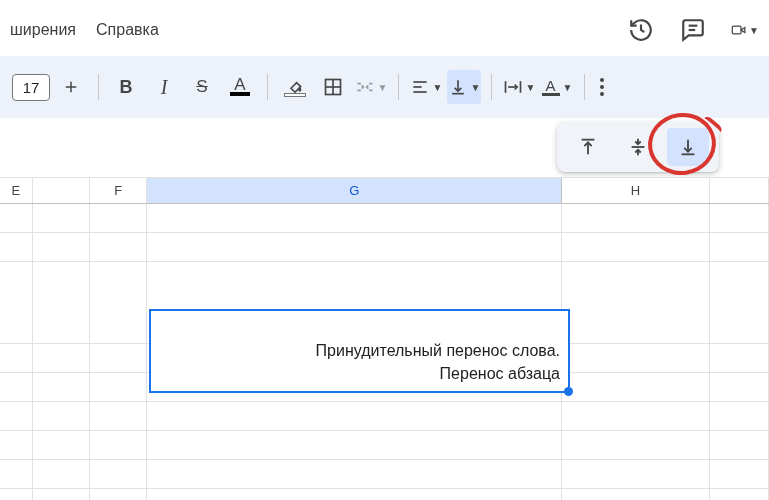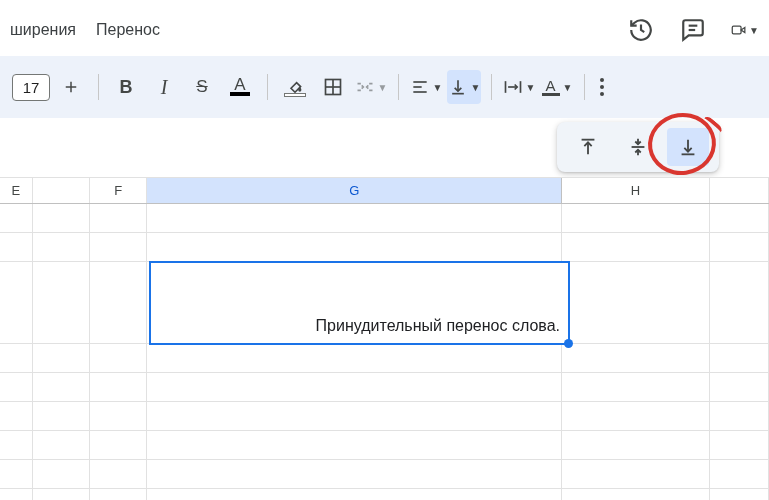--- a/index.html
+++ b/index.html
@@ -21,39 +21,39 @@
   .color-bar { position: absolute; bottom: 4px; left: 8px; right: 8px; height: 4px; }
 
   .grid-wrap { position: absolute; top: 177px; left: 0; right: 0; bottom: 0; }
   .col-headers { display: flex; height: 27px; border-top: 1px solid #e1e1e1; border-bottom: 1px solid #c0c0c0; }
   .ch { border-right: 1px solid #e1e1e1; display: flex; align-items: center; justify-content: center; font-size: 13px; color: #444746; background: #fff; }
   .ch.sel { background: #d3e3fd; color: #0b57d0; border-right-color:#c0c0c0;}
   .grid { position: relative; }
   .row { display: flex; height: 29px; border-bottom: 1px solid #e1e1e1; }
   .cell { border-right: 1px solid #e1e1e1; }
 
-  .sel-cell { position: absolute; border: 2px solid #1a73e8; background:#fff; text-align: right; padding: 6px 8px; font-size: 16px; line-height: 1.45; color: #202124; display:flex; flex-direction:column; justify-content:flex-end; }
+  .sel-cell { position: absolute; border: 2px solid #1a73e8; background:#fff; text-align: right; padding: 6px 8px; font-size: 16px; line-height: 1.45; color: #202124; display:flex; flex-direction:column; justify-content:flex-end;margin-top:48px; }
   .sel-handle { position: absolute; width: 9px; height: 9px; background: #1a73e8; border-radius: 50%; bottom: -5px; right: -5px; }
 
   .popup { position: absolute; top: 122px; left: 557px; width: 162px; height: 50px; background: #f0f4f9; border-radius: 8px; box-shadow: 0 2px 6px rgba(0,0,0,.2), 0 1px 2px rgba(0,0,0,.1); display: flex; align-items: center; justify-content: space-around; padding: 0 6px; }
   .popup .opt { width: 42px; height: 38px; display: flex; align-items: center; justify-content: center; border-radius: 4px; }
   .popup .opt.sel { background: #d3e3fd; }
 
   .annot { position: absolute; width: 68px; height: 62px; border: 4px solid #d9362f; border-radius: 50%; top: 113px; left: 648px; transform: rotate(-8deg); pointer-events:none;}
   .annot-tail { position:absolute; width: 22px; height: 14px; border-top: 4px solid #d9362f; top:120px; left:700px; border-radius: 35%; transform: rotate(40deg); pointer-events:none;}
 
   svg { display: block; }
 </style>
 </head>
 <body>
 
 <div class="topbar">
   <div class="menu-items">
     <span>ширения</span>
-    <span>Перенос</span>
+    <span>Справка</span>
   </div>
   <div class="top-icons">
     <div class="top-icon">
       <svg width="26" height="26" viewBox="0 0 24 24" fill="none" stroke="#444746" stroke-width="2">
           <path d="M3 12a9 9 0 1 0 3-6.7L3 8"></path>
           <polyline points="3 3 3 8 8 8"></polyline>
           <polyline points="12 7 12 12 15 14"></polyline>
         </svg>
     </div>
     <div class="top-icon">
@@ -268,16 +268,17 @@
         <div class="cell" style="width:33px"></div>
         <div class="cell" style="width:58px"></div>
         <div class="cell" style="width:58px"></div>
         <div class="cell" style="width:420px"></div>
         <div class="cell" style="width:149px"></div>
         <div class="cell" style="width:60px"></div>
       </div>
 
     <div class="sel-cell" style="top:57px; left:149px; width:421px; height:84px;">
       <div>Принудительный перенос слова.</div>
+      <div>Перенос абзаца</div>
       <div class="sel-handle"></div>
     </div>
   </div>
 </div>
 
 </body></html>

